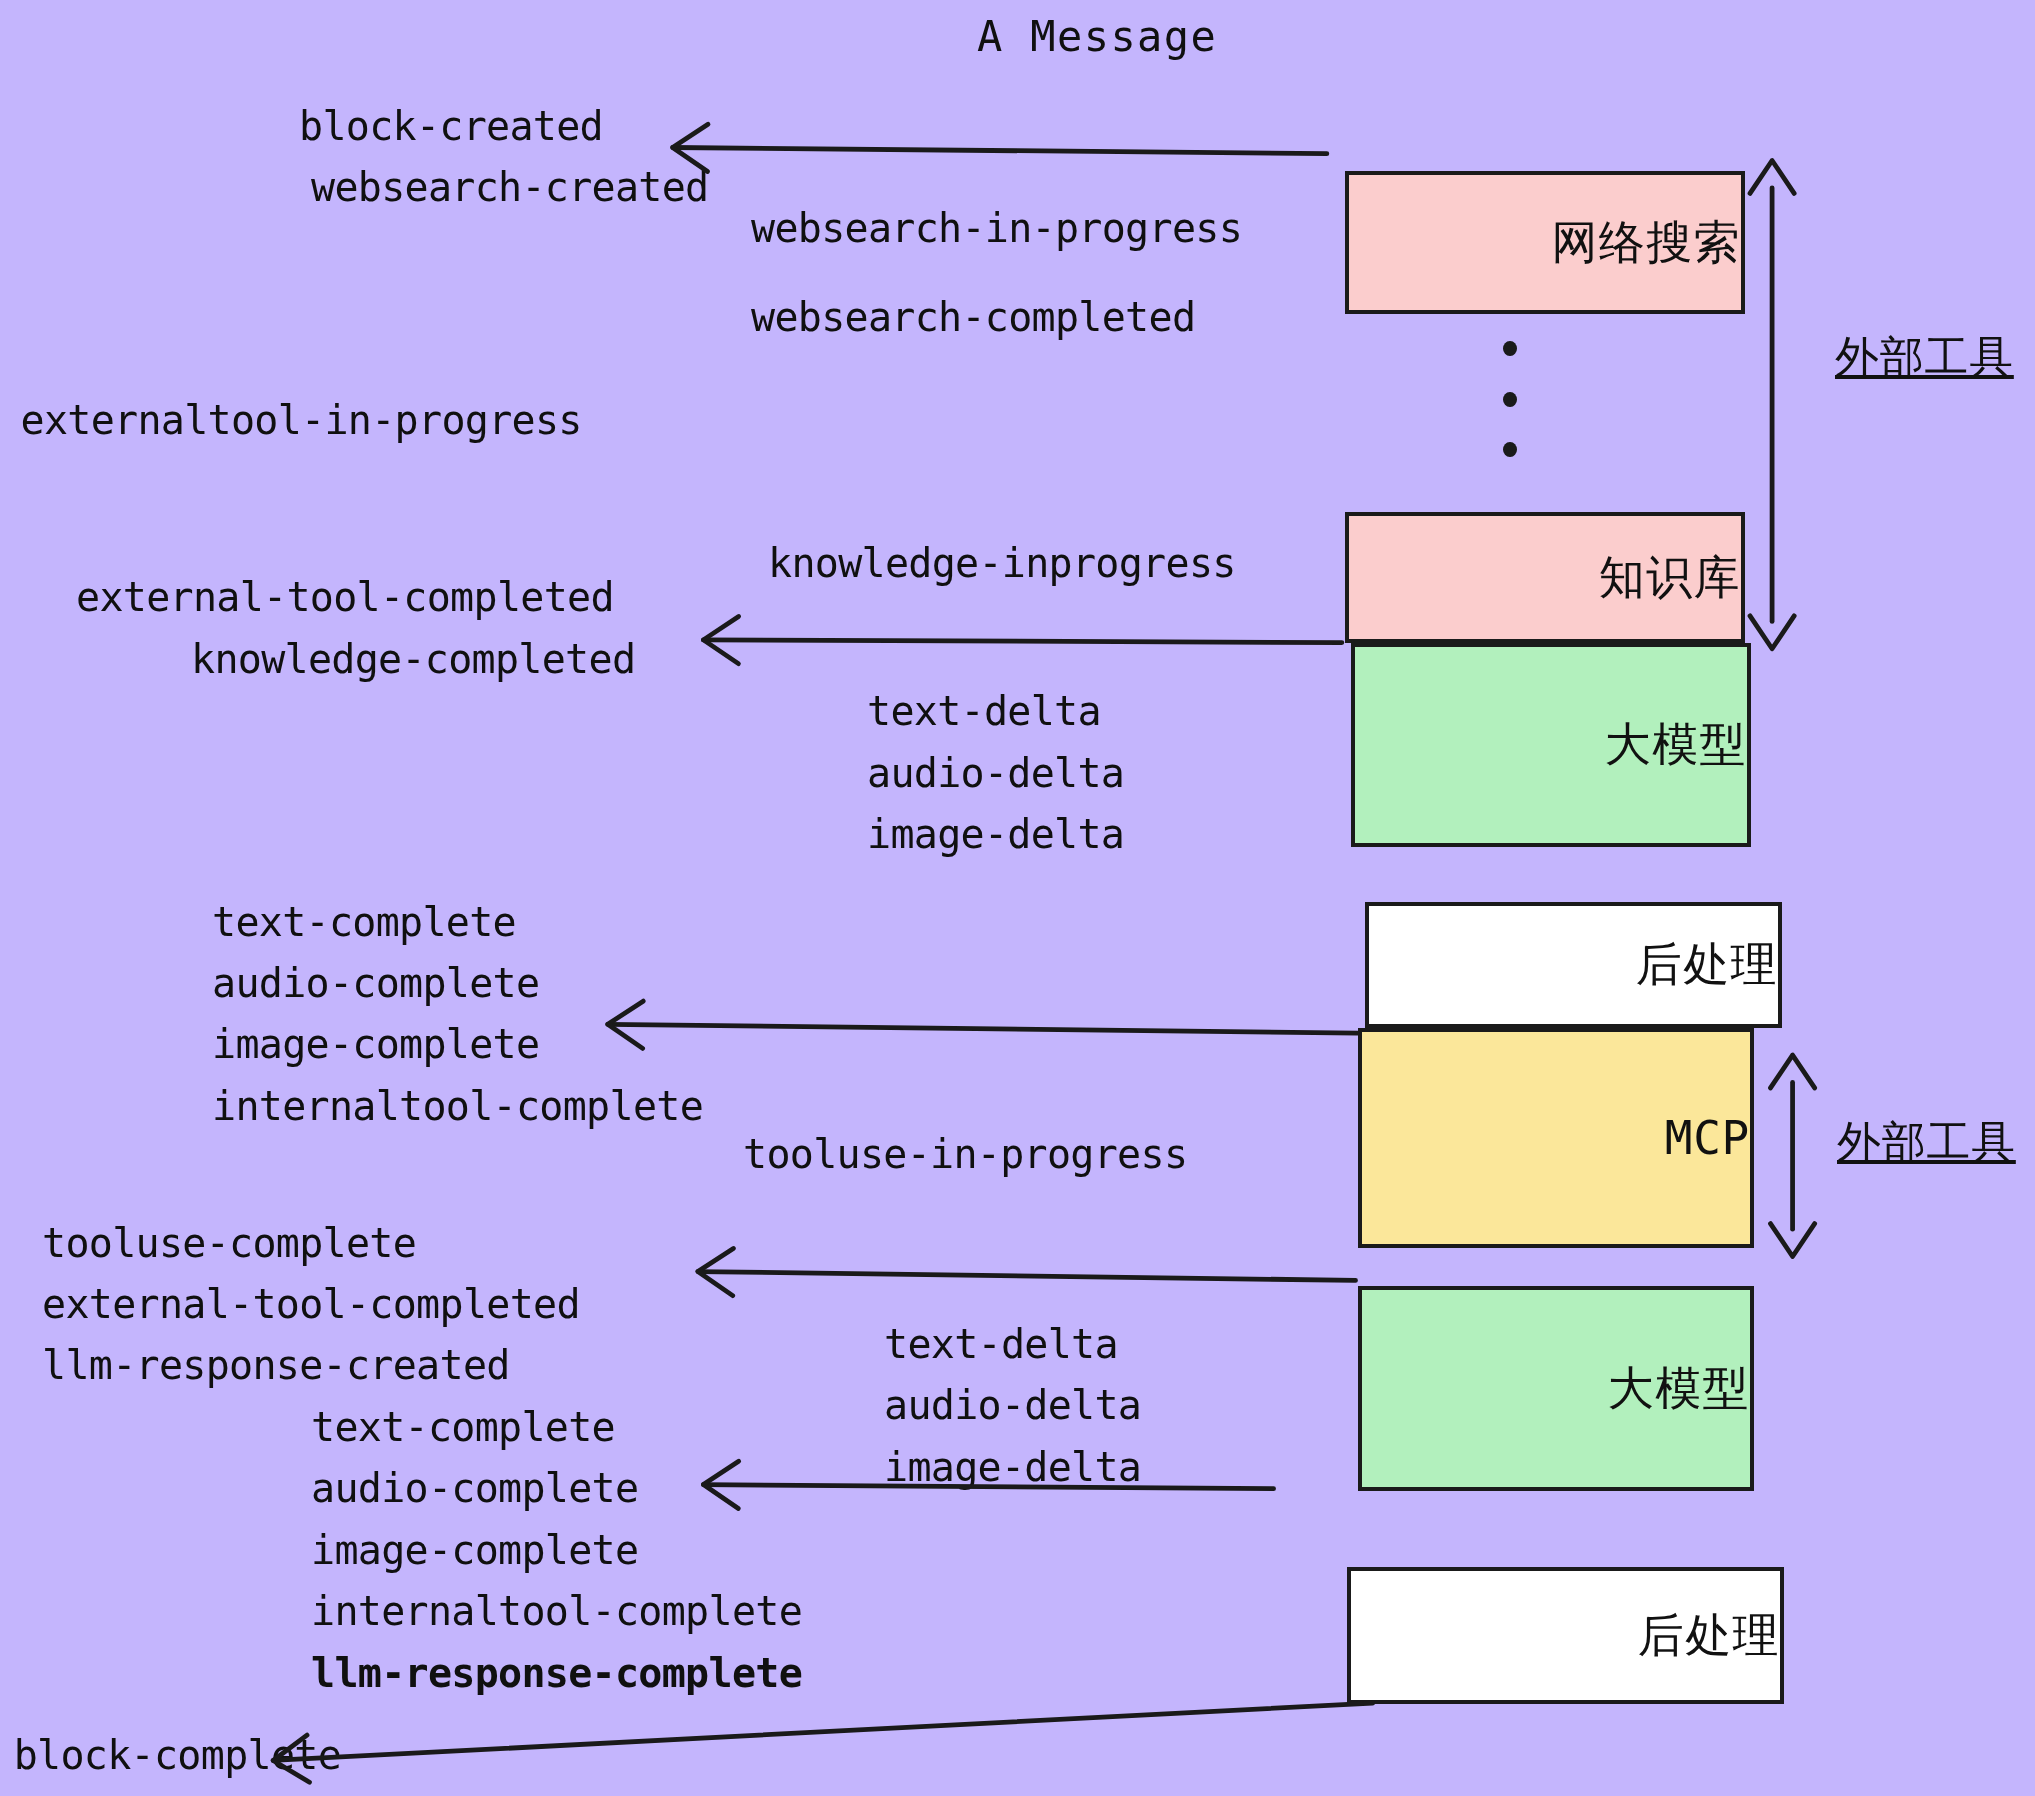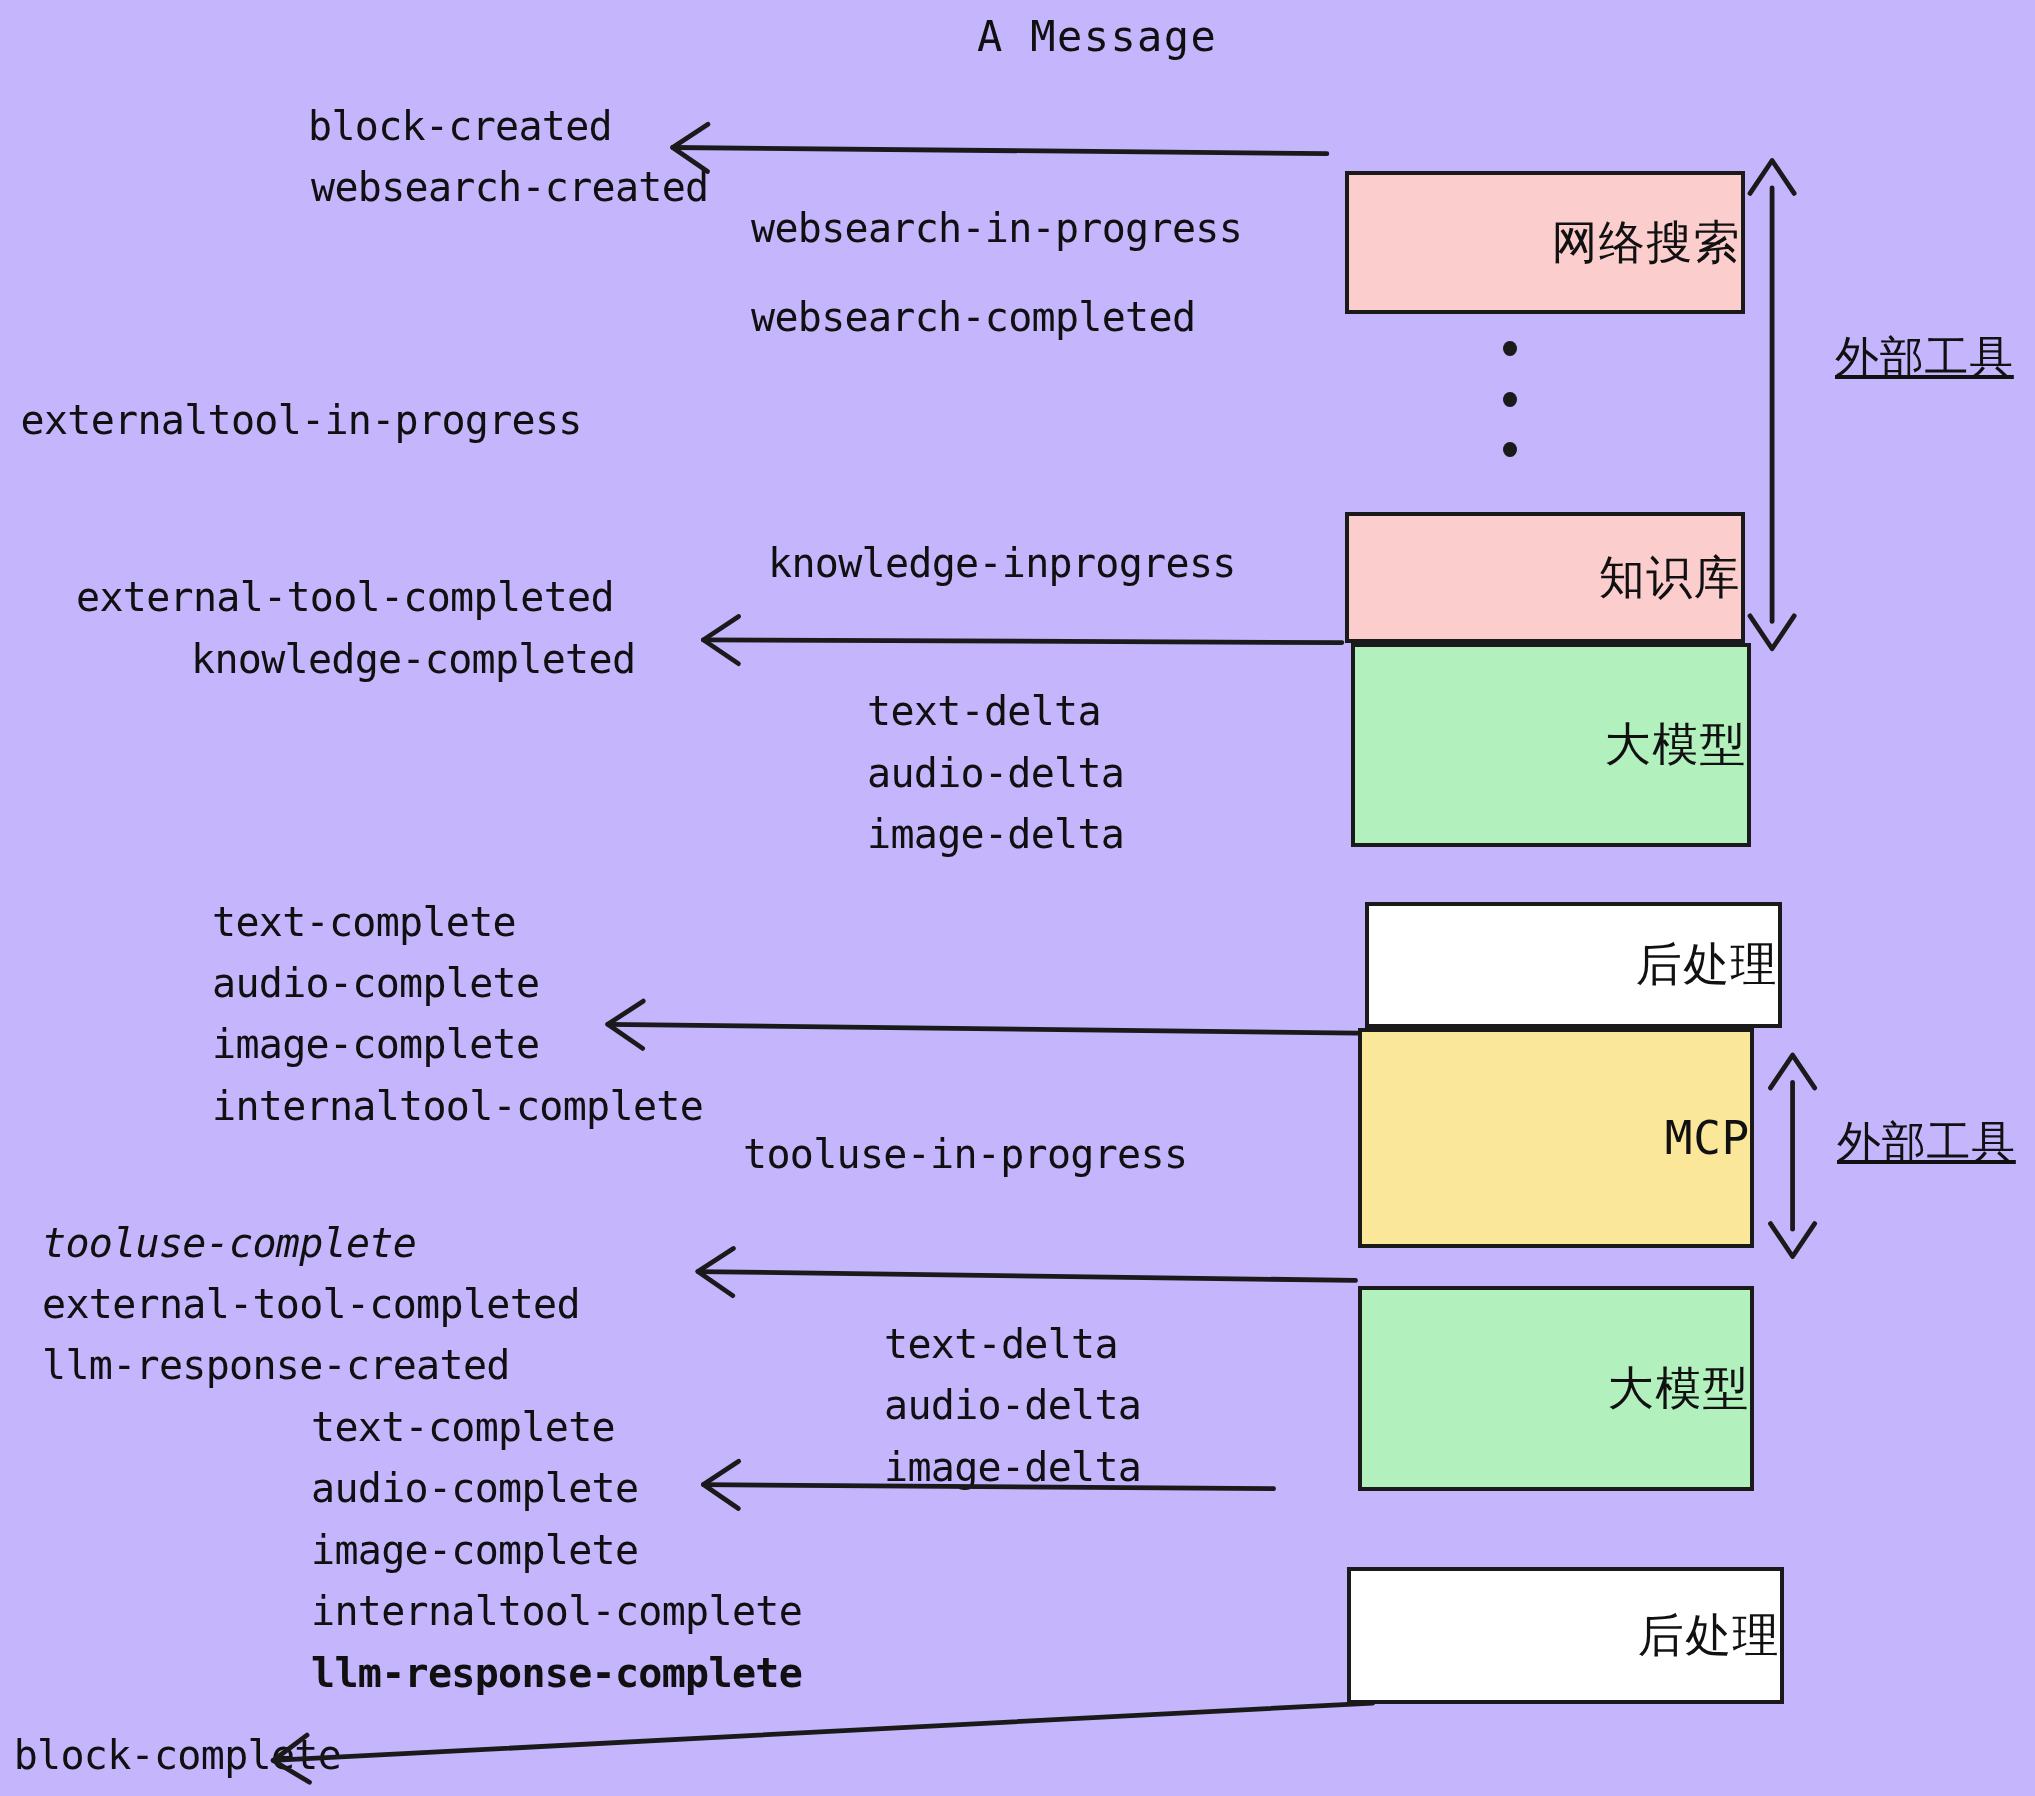--- a/index.html
+++ b/index.html
@@ -129,37 +129,37 @@
       <i></i>
       <i></i>
   </div>
 
   <div id="side-labels-layer">
       <div class="sidelabel" style="left: 1835px; top: 328px;">外部工具</div>
       <div class="sidelabel" style="left: 1837px; top: 1113px;">外部工具</div>
     </div>
 
   <div id="events-layer">
-      <div class="evt" style="left: 308px; top: 106px; text-align: center;">block-created</div>
+      <div class="evt" style="left: 299px; top: 106px; text-align: center;">block-created</div>
       <div class="evt" style="left: 311px; top: 167px;">websearch-created</div>
       <div class="evt" style="left: 751px; top: 208px;">websearch-in-progress</div>
       <div class="evt" style="left: 751px; top: 297px;">websearch-completed</div>
       <div class="evt" style="left: 20.5px; top: 400px;">externaltool-in-progress</div>
       <div class="evt" style="left: 768px; top: 543px;">knowledge-inprogress</div>
       <div class="evt" style="left: 76px; top: 577px;">external-tool-completed</div>
       <div class="evt" style="left: 191px; top: 639px;">knowledge-completed</div>
       <div class="evt" style="left: 867px; top: 691px;">text-delta</div>
       <div class="evt" style="left: 867px; top: 753px;">audio-delta</div>
       <div class="evt" style="left: 867px; top: 814px;">image-delta</div>
       <div class="evt" style="left: 212px; top: 902px;">text-complete</div>
       <div class="evt" style="left: 212px; top: 963px;">audio-complete</div>
       <div class="evt" style="left: 212px; top: 1024px;">image-complete</div>
       <div class="evt" style="left: 212px; top: 1086px;">internaltool-complete</div>
       <div class="evt" style="left: 743px; top: 1134px;">tooluse-in-progress</div>
-      <div class="evt" style="left: 42px; top: 1223px; font-style: italic;">tooluse-complete</div>
+      <div class="evt" style="left: 42px; top: 1223px;">tooluse-complete</div>
       <div class="evt" style="left: 42px; top: 1284px;">external-tool-completed</div>
       <div class="evt" style="left: 42px; top: 1345px;">llm-response-created</div>
       <div class="evt" style="left: 884px; top: 1324px;">text-delta</div>
       <div class="evt" style="left: 884px; top: 1385px;">audio-delta</div>
       <div class="evt" style="left: 884px; top: 1447px;">image-delta</div>
       <div class="evt" style="left: 311px; top: 1407px;">text-complete</div>
       <div class="evt" style="left: 311px; top: 1468px;">audio-complete</div>
       <div class="evt" style="left: 311px; top: 1530px;">image-complete</div>
       <div class="evt" style="left: 311px; top: 1591px;">internaltool-complete</div>
       <div class="evt" style="left: 311px; top: 1653px; font-weight: bold;">llm-response-complete</div>

